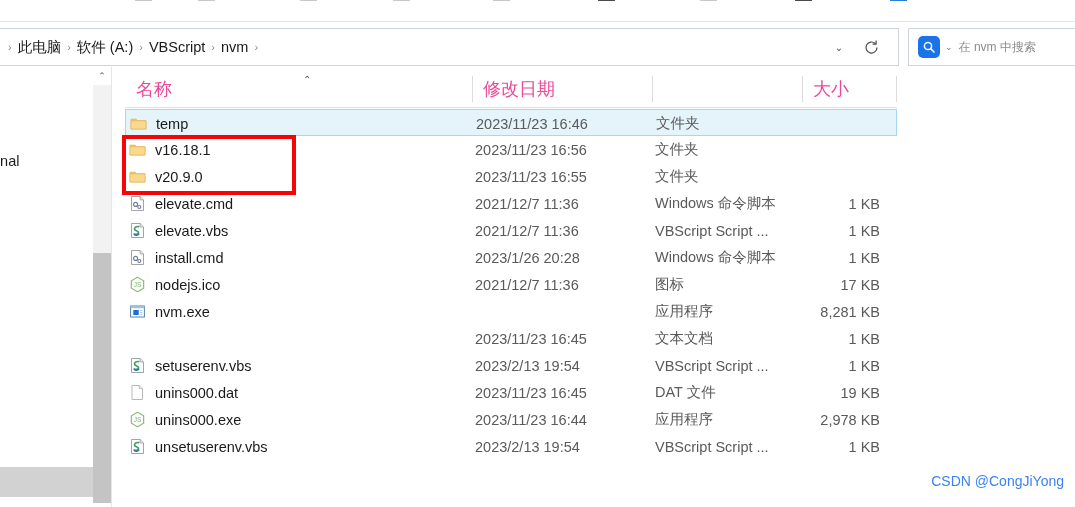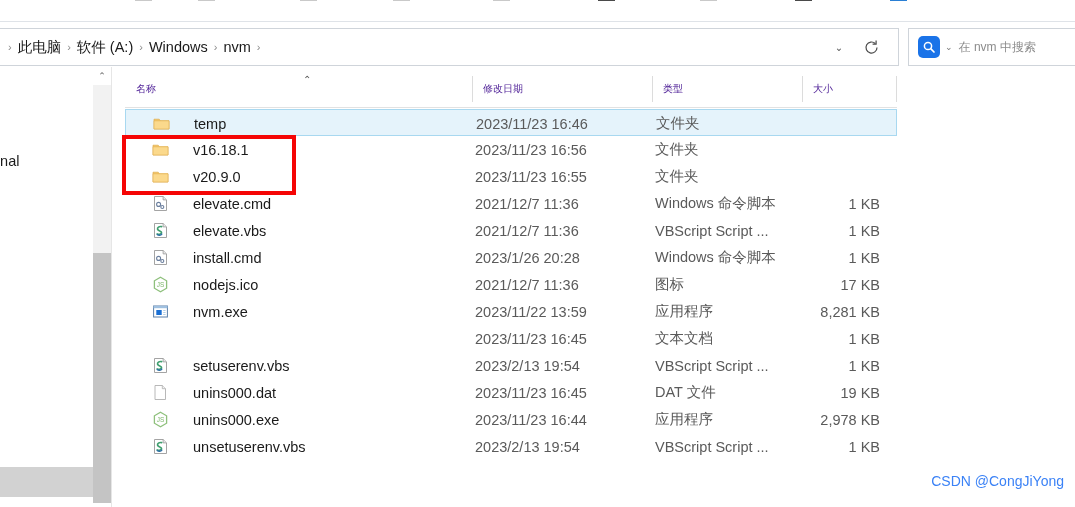--- a/index.html
+++ b/index.html
@@ -185,22 +185,22 @@
     left: 13px; top: 4px;
     width: 772px; height: 36px;
     border-bottom: 1px solid #e2e2e2;
   }
   .col-head {
     position: absolute;
     top: 0;
     height: 35px;
     display: flex;
     align-items: center;
-    font-size: 10px;
-    color: #4c1d95;
+    font-size: 18px;
+    color: #ec4899;
     padding-left: 11px;
     box-sizing: border-box;
     text-align: center;
   }
   .col-div {
     position: absolute;
     top: 5px;
     width: 1px; height: 26px;
     background: #dcdcdc;
   }
@@ -221,25 +221,25 @@
     position: relative;
     height: 27px;
     box-sizing: border-box;
   }
   .row.selected {
     background: #e5f3fb;
     border: 1px solid #a8d8f0;
   }
   .cell-name {
     position: absolute;
-    left: 27px; top: 0;
+    left: 4px; top: 0;
     height: 27px;
     display: flex;
     align-items: center;
-    gap: 24px;
+    gap: 9px;
   }
   .cell-name .nm {
     font-size: 14.5px;
     color: #1a1a1a;
     white-space: nowrap;
   }
   .cell-date {
     position: absolute;
     left: 350px; top: 0;
     height: 27px;
@@ -308,21 +308,21 @@
 </div>
 <div id="toolbar-sep"></div>
 
 <div id="addressbar">
   <div id="breadcrumb">
     <span class="sep">›</span>
     <span class="crumb">此电脑</span>
     <span class="sep">›</span>
     <span class="crumb">软件 (A:)</span>
     <span class="sep">›</span>
-    <span class="crumb">Windows</span>
+    <span class="crumb">VBScript</span>
     <span class="sep">›</span>
     <span class="crumb">nvm</span>
     <span class="sep">›</span>
   </div>
   <div id="addr-chevron">⌄</div>
   <div id="addr-refresh">
     <svg width="17" height="17" viewBox="0 0 17 17" aria-hidden="true">
       <path d="M14 8.5a5.5 5.5 0 1 1-1.7-3.97" fill="none" stroke="#4a4a4a" stroke-width="1.2"></path>
       <path d="M13.1 1.6 L13.1 5.2 L9.6 5.2" fill="none" stroke="#4a4a4a" stroke-width="1.2"></path>
     </svg>
@@ -347,21 +347,20 @@
 <div id="nav-scrollbar">
   <div id="nav-sb-up">⌃</div>
   <div id="nav-sb-track-top"></div>
   <div id="nav-sb-thumb"></div>
 </div>
 
 <div id="filepane">
   <div id="col-header">
     <div class="col-head" style="left:0px;  width:347px;">名称</div>
     <div class="col-head" style="left:347px; width:180px;">修改日期</div>
-    <div class="col-head" style="left:527px; width:150px;">类型</div>
     <div class="col-head" style="left:677px; width:76px;">大小</div>
     <div class="col-div" style="left:347px;"></div>
     <div class="col-div" style="left:527px;"></div>
     <div class="col-div" style="left:677px;"></div>
     <div class="col-div" style="left:771px;"></div>
     <div id="sort-caret">⌃</div>
   </div>
   <div id="rows">
       <div class="row selected">
         <div class="cell-name">
@@ -458,21 +457,20 @@
           <svg class="ficon" viewBox="0 0 17 17">
             <rect x="1.6" y="3" width="13.8" height="11" fill="#ffffff" stroke="#5a7fa8" stroke-width="1"></rect>
             <rect x="1.6" y="3" width="13.8" height="2.2" fill="#9fc0e0"></rect>
             <rect x="4.3" y="7" width="5.4" height="5" fill="#1a6fd4"></rect>
             <rect x="11.2" y="7" width="2.4" height="1" fill="#b5cfe6"></rect>
             <rect x="11.2" y="9" width="2.4" height="1" fill="#b5cfe6"></rect>
             <rect x="11.2" y="11" width="2.4" height="1" fill="#b5cfe6"></rect>
           </svg>
           <span class="nm">nvm.exe</span>
         </div>
-        <div class="cell-date">2023/11/22 13:59</div>
         <div class="cell-type">应用程序</div>
         <div class="cell-size">8,281 KB</div>
       </div>
       <div class="row">
         <div class="cell-date">2023/11/23 16:45</div>
         <div class="cell-type">文本文档</div>
         <div class="cell-size">1 KB</div>
       </div>
       <div class="row">
         <div class="cell-name">

